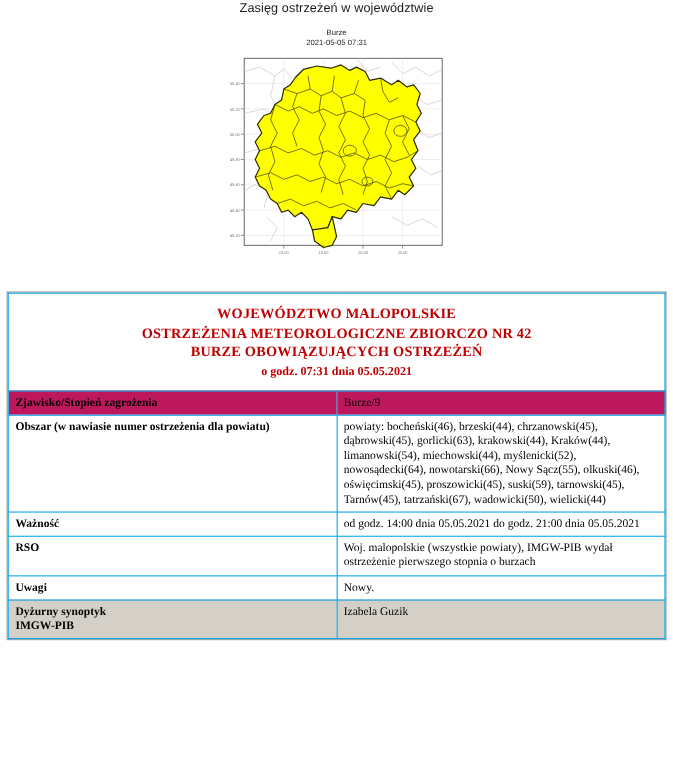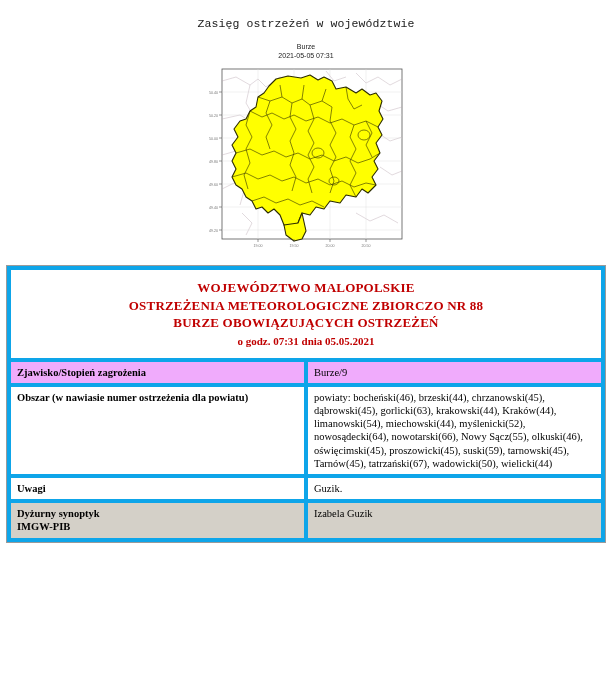--- a/index.html
+++ b/index.html
@@ -12,24 +12,24 @@
     height: 688px;
     font-family: "Liberation Serif", "DejaVu Serif", serif;
     color: #000000;
     overflow: hidden;
     position: relative;
   }
 
   
   .page-title {
     text-align: center;
-    font-family: Liberation Mono, monospace;
+    font-family: Liberation Sans, sans-serif;
     font-size: 11.5px;
     color: #1a1a1a;
-    padding-top: 17px;
+    padding-top: 2px;
     letter-spacing: 0.1px;
   }
 
   
   .map-block {
     width: 100%;
     margin-top: 13px;
   }
   .map-caption {
     text-align: center;
@@ -56,21 +56,21 @@
     border: 1px solid #9a9a9a;
     background: #ffffff;
     box-sizing: border-box;
   }
   table.warn {
     width: 100%;
     border-collapse: collapse;
     table-layout: fixed;
   }
   table.warn td {
-    border: 4px solid #0ea5e9;
+    border: 1px solid #0ea5e9;
     vertical-align: top;
     padding: 4px 5px 4px 6px;
     font-size: 10.5px;
     line-height: 13.2px;
   }
   td.col-label {
     width: 162px;
     font-weight: bold;
   }
   td.col-value {
@@ -91,21 +91,21 @@
   }
   .banner-sub {
     color: #c00000;
     font-weight: bold;
     font-size: 11px;
     line-height: 17px;
     padding-top: 1px;
   }
 
   tr.row-yellow td {
-    background: #f0abfc;
+    background: #be185d;
   }
   tr.row-gray td {
     background: #d4d0c8;
   }
   .nowrap-pre {
     white-space: pre-line;
   }
 </style>
 </head>
 <body>
@@ -226,44 +226,52 @@
   </div>
 </div>
 
 <div class="table-outer">
   <table class="warn">
     <tbody>
 
       <tr>
         <td class="banner-cell" colspan="2">
           <div class="banner-line">WOJEWÓDZTWO MALOPOLSKIE</div>
-          <div class="banner-line">OSTRZEŻENIA METEOROLOGICZNE ZBIORCZO NR 88</div>
+          <div class="banner-line">OSTRZEŻENIA METEOROLOGICZNE ZBIORCZO NR 42</div>
           <div class="banner-line">BURZE OBOWIĄZUJĄCYCH OSTRZEŻEŃ</div>
           <div class="banner-sub">o godz. 07:31 dnia 05.05.2021</div>
         </td>
       </tr>
 
       <tr class="row-yellow">
         <td class="col-label">Zjawisko/Stopień zagrożenia</td>
         <td class="col-value">Burze/9</td>
       </tr>
 
       <tr>
         <td class="col-label">Obszar (w nawiasie numer ostrzeżenia dla powiatu)</td>
         <td class="col-value">powiaty: bocheński(46), brzeski(44), chrzanowski(45), dąbrowski(45), gorlicki(63), krakowski(44), Kraków(44), limanowski(54), miechowski(44), myślenicki(52), nowosądecki(64), nowotarski(66), Nowy Sącz(55), olkuski(46), oświęcimski(45), proszowicki(45), suski(59), tarnowski(45), Tarnów(45), tatrzański(67), wadowicki(50), wielicki(44)</td>
       </tr>
 
-
-
-
-
+      <tr>
+        <td class="col-label">Ważność</td>
+        <td class="col-value">od godz. 14:00 dnia 05.05.2021 do godz. 21:00 dnia 05.05.2021</td>
+      </tr>
+
+
+
+
+      <tr>
+        <td class="col-label">RSO</td>
+        <td class="col-value">Woj. malopolskie (wszystkie powiaty), IMGW-PIB wydał ostrzeżenie pierwszego stopnia o burzach</td>
+      </tr>
 
       <tr>
         <td class="col-label">Uwagi</td>
-        <td class="col-value">Guzik.</td>
+        <td class="col-value">Nowy.</td>
       </tr>
 
       <tr class="row-gray">
         <td class="col-label">
           <span class="nowrap-pre">Dyżurny synoptyk
 IMGW-PIB</span>
         </td>
         <td class="col-value">Izabela Guzik</td>
       </tr>
 

